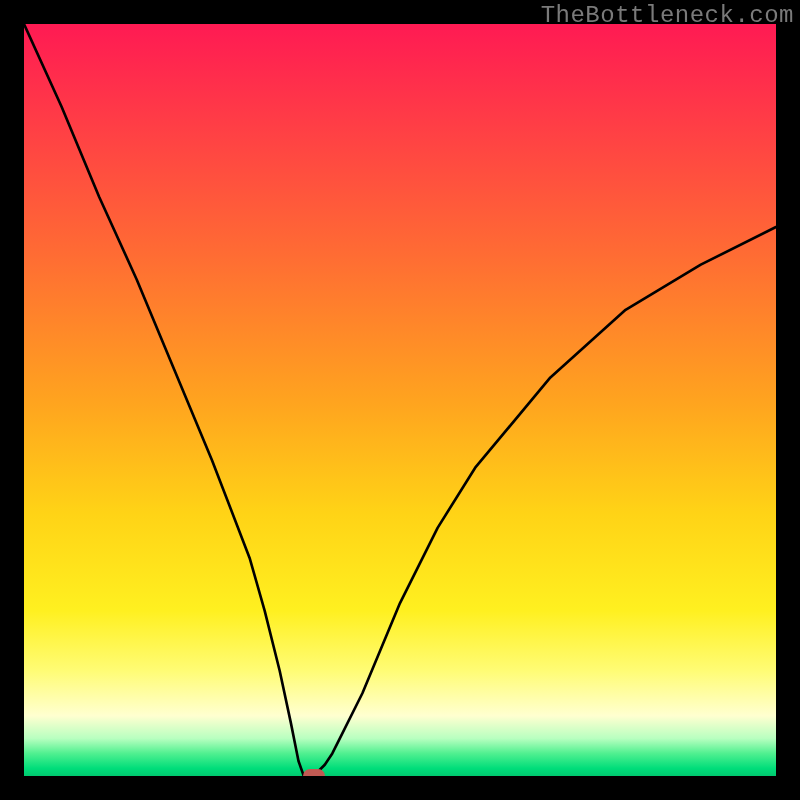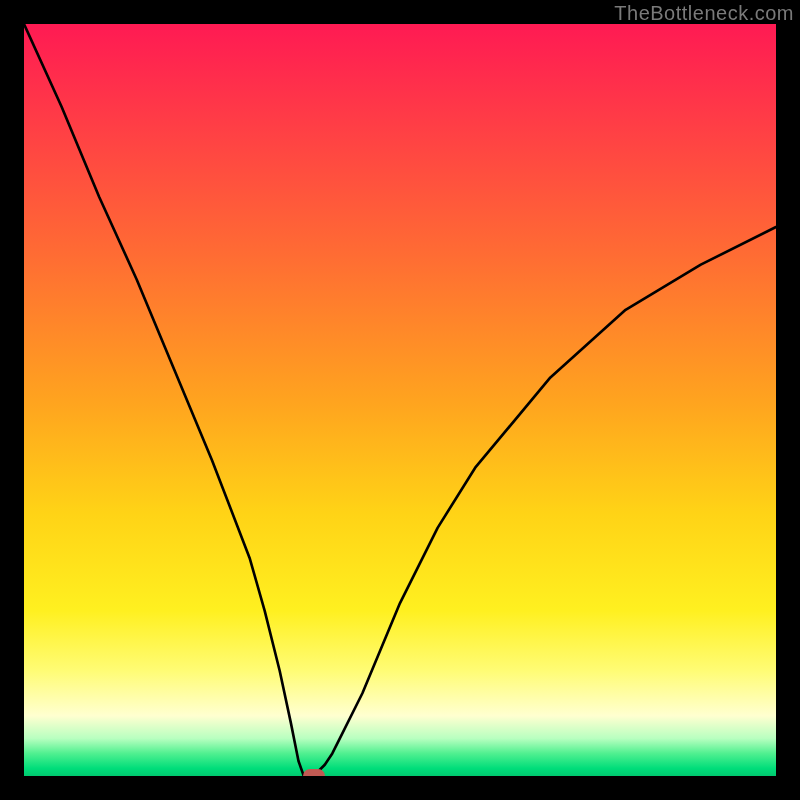--- a/index.html
+++ b/index.html
@@ -46,24 +46,25 @@
   }
   .curve-svg {
     position: absolute;
     inset: 0;
   }
   .watermark {
     position: absolute;
     top: 2px;
     right: 6px;
     color: #7a7a7a;
-    font-size: 20px;
+    font-size: 24px;
     font-weight: 500;
     letter-spacing: 0.5px;
     user-select: none;
+    font-family: Liberation Mono, monospace;
   }
   .marker {
     position: absolute;
     width: 22px;
     height: 14px;
     border-radius: 7px;
     background: #c15a53;
     transform: translate(-50%, -50%);
   }
 </style>

